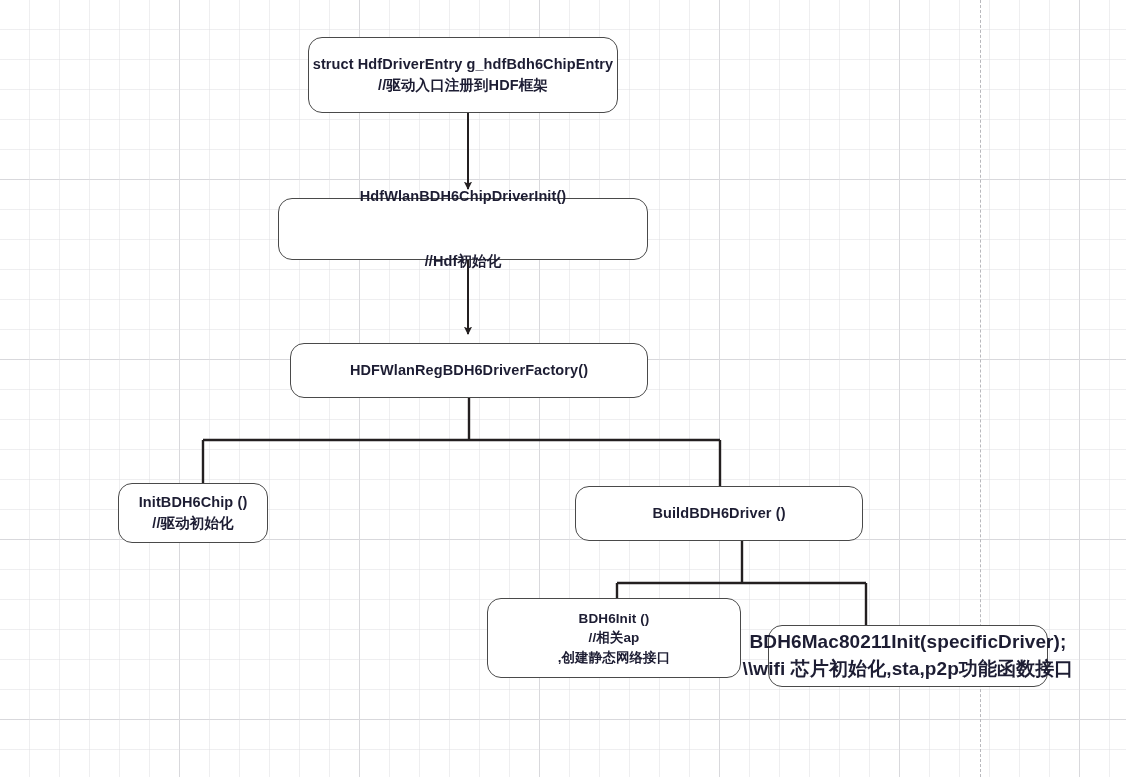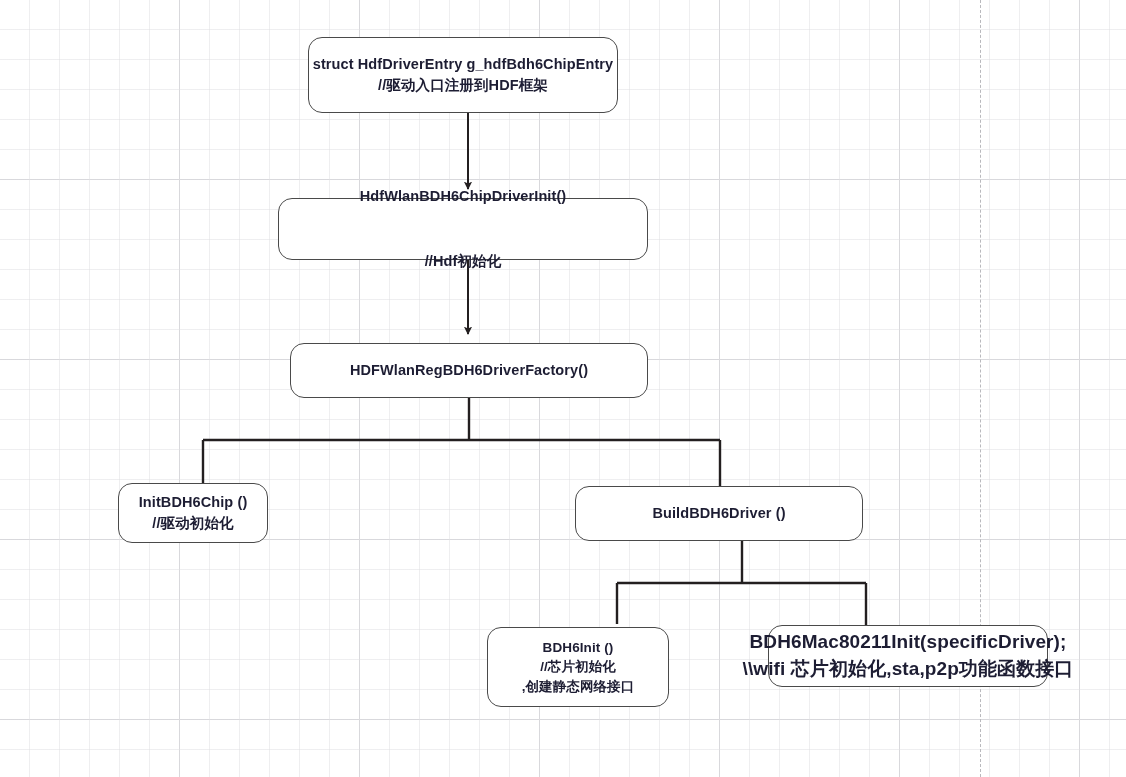--- a/index.html
+++ b/index.html
@@ -109,23 +109,23 @@
 
   <div class="node" style="left:118px; top:483px; width:150px; height:60px;">
     <span class="ln">InitBDH6Chip ()</span>
     <span class="ln">//驱动初始化</span>
   </div>
 
   <div class="node" style="left:575px; top:486px; width:288px; height:55px;">
     <span class="ln">BuildBDH6Driver ()</span>
   </div>
 
-  <div class="node" style="left:487px; top:627px; width:182px; height:80px; font-size:13.5px;">
+  <div class="node" style="left:487px; top:598px; width:254px; height:80px; font-size:13.5px;">
     <span class="ln">BDH6Init ()</span>
-    <span class="ln">//芯片初始化</span>
+    <span class="ln">//相关ap</span>
     <span class="ln">,创建静态网络接口</span>
   </div>
 
   <div class="node" style="left:768px; top:625px; width:280px; height:62px; font-size:19px;">
     <span class="ln">BDH6Mac80211Init(specificDriver);</span>
     <span class="ln">\\wifi 芯片初始化,sta,p2p功能函数接口</span>
   </div>
 
 </div>
 

